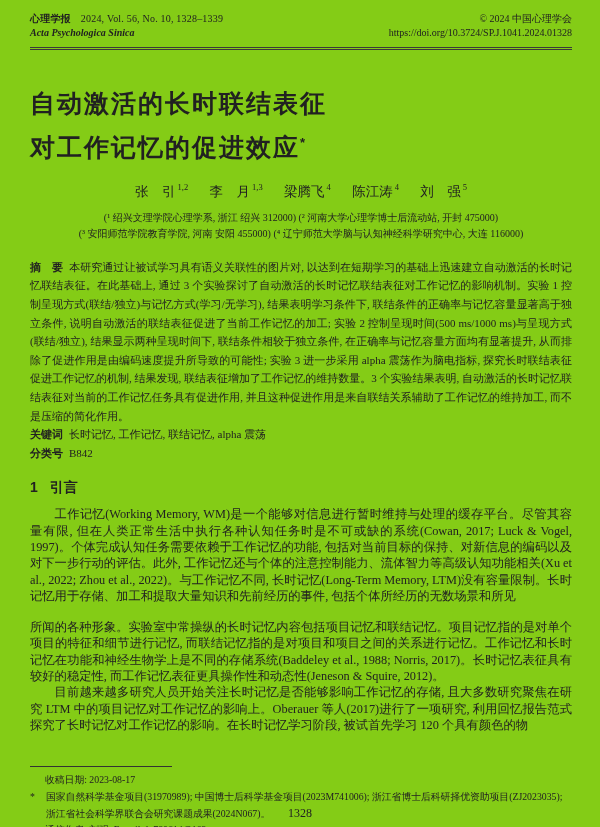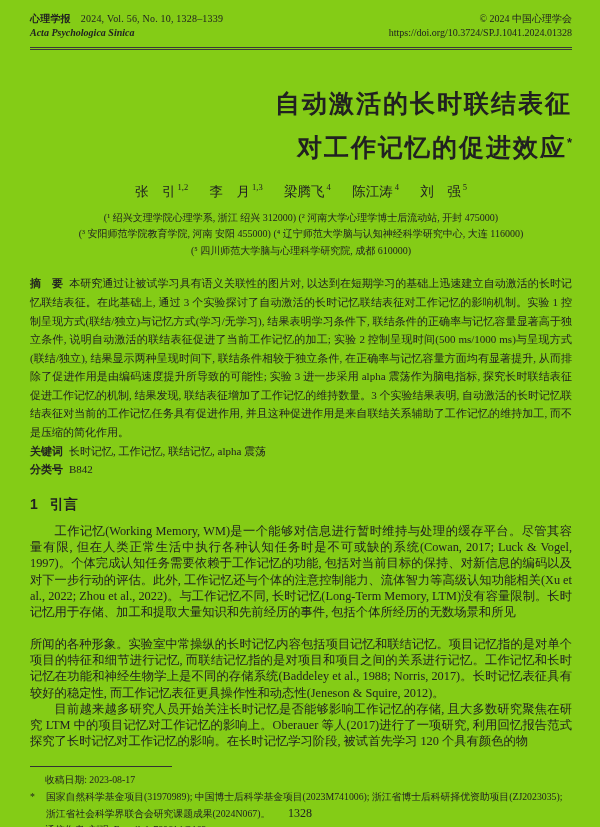--- a/index.html
+++ b/index.html
@@ -17,21 +17,21 @@
   }
   
   .jheader { display: flex; justify-content: space-between; font-size: 10px; line-height: 14px; }
   .jheader .left .cn-line { letter-spacing: 0.2px; }
   .journal-cn-name { font-weight: 700; margin-right: 10px; }
   .journal-en { font-weight: 700; font-style: italic; }
   .jheader .right { text-align: right; }
   .double-rule { margin-top: 7px; height: 3px; border-top: 1.7px solid #3a3a3a; border-bottom: 1.1px solid #3a3a3a; }
   
   .title {
-    margin-top: 34px; text-align: right;
+    margin-top: 34px; text-align: left;
     font-family: "Liberation Sans", "DejaVu Sans", sans-serif;
     font-size: 25px; font-weight: 700; line-height: 39px; letter-spacing: 2px;
   }
   .title sup { font-size: 13px; letter-spacing: 0; }
   .authors { margin-top: 15px; text-align: center; font-size: 13.5px; }
   .author { margin: 15px 9px; white-space: nowrap; }
   .author sup { font-size: 8.5px; margin-left: 2px; }
   .affils { margin-top: 9px; text-align: center; font-size: 10px; line-height: 16.5px; }
   
   .abstract { margin-top: 15px; font-size: 11px; line-height: 18.6px; text-align: justify; }
@@ -83,21 +83,20 @@
     <span class="author"><span>张　引</span><sup>1,2</sup></span>
     <span class="author"><span>李　月</span><sup>1,3</sup></span>
     <span class="author"><span>梁腾飞</span><sup>4</sup></span>
     <span class="author"><span>陈江涛</span><sup>4</sup></span>
     <span class="author"><span>刘　强</span><sup>5</sup></span>
   </div>
 
   <div class="affils">
     <div>(¹ 绍兴文理学院心理学系, 浙江 绍兴 312000) (² 河南大学心理学博士后流动站, 开封 475000)</div>
     <div>(³ 安阳师范学院教育学院, 河南 安阳  455000) (⁴ 辽宁师范大学脑与认知神经科学研究中心, 大连 116000)</div>
-    <div>(⁵ 四川师范大学脑与心理科学研究院, 成都 610000)</div>
   </div>
 
   <p class="abstract"><span class="blabel">摘　要</span><span>本研究通过让被试学习具有语义关联性的图片对, 以达到在短期学习的基础上迅速建立自动激活的长时记忆联结表征。在此基础上, 通过 3 个实验探讨了自动激活的长时记忆联结表征对工作记忆的影响机制。实验 1 控制呈现方式(联结/独立)与记忆方式(学习/无学习), 结果表明学习条件下, 联结条件的正确率与记忆容量显著高于独立条件, 说明自动激活的联结表征促进了当前工作记忆的加工; 实验 2 控制呈现时间(500 ms/1000 ms)与呈现方式(联结/独立), 结果显示两种呈现时间下, 联结条件相较于独立条件, 在正确率与记忆容量方面均有显著提升, 从而排除了促进作用是由编码速度提升所导致的可能性; 实验 3 进一步采用 alpha 震荡作为脑电指标, 探究长时联结表征促进工作记忆的机制, 结果发现, 联结表征增加了工作记忆的维持数量。3 个实验结果表明, 自动激活的长时记忆联结表征对当前的工作记忆任务具有促进作用, 并且这种促进作用是来自联结关系辅助了工作记忆的维持加工, 而不是压缩的简化作用。</span></p>
 
   <div class="kwline"><span class="blabel">关键词</span><span>长时记忆, 工作记忆, 联结记忆, alpha 震荡</span></div>
 
   <div class="kwline"><span class="blabel">分类号</span><span>B842</span></div>
 
   <div class="bodycols">
     <div class="col">

